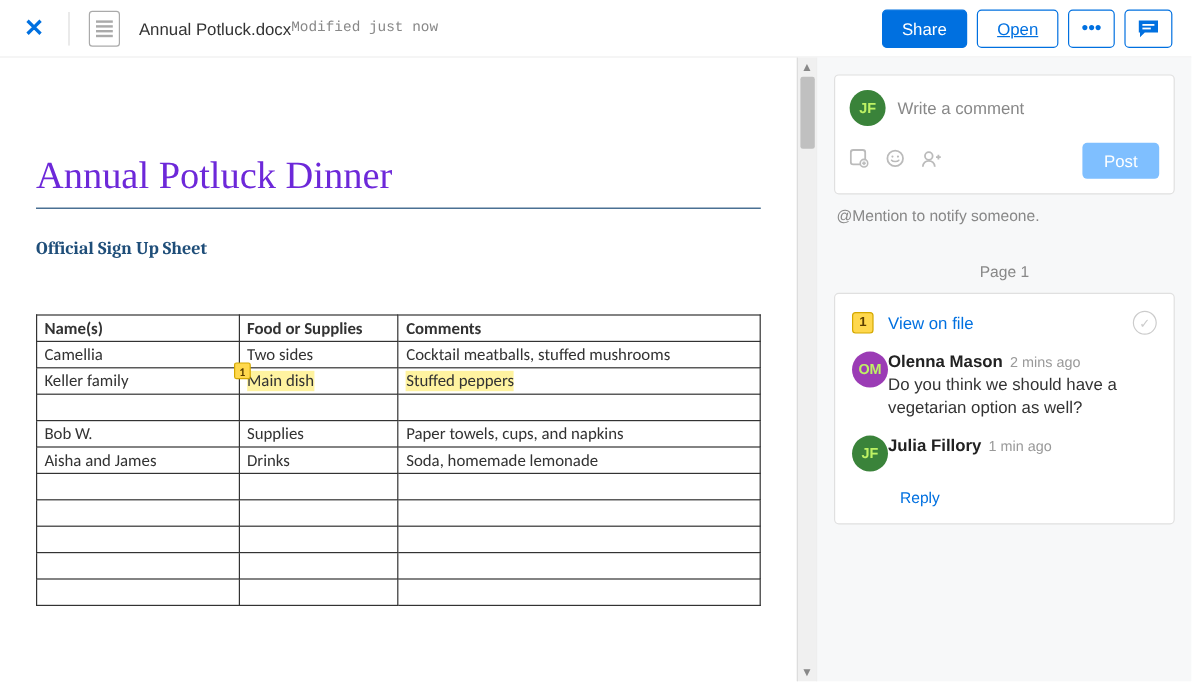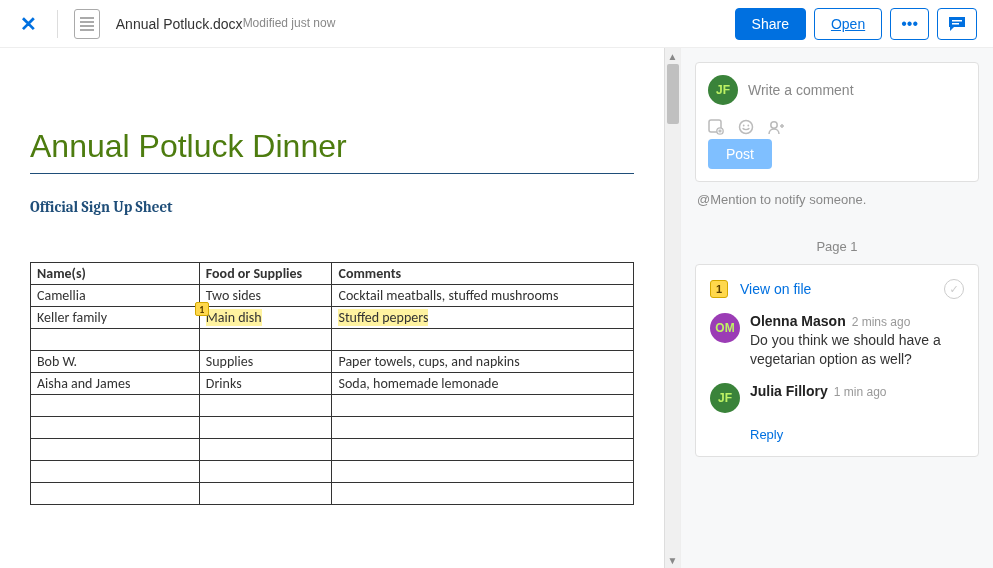--- a/index.html
+++ b/index.html
@@ -6,65 +6,65 @@
 body { font-family: -apple-system, "Segoe UI", Arial, sans-serif; font-size: 14px; color: #333; background: #fff; width: 993px; height: 568px; overflow: hidden; }
 
 .header { display: flex; align-items: center; justify-content: space-between; padding: 8px 16px; border-bottom: 1px solid #eee; height: 48px; }
 .header-left { display: flex; align-items: center; gap: 16px; }
 .close-btn { color: #0070e0; font-size: 20px; font-weight: bold; cursor: pointer; padding: 4px; }
 .divider { width: 1px; height: 28px; background: #ddd; }
 .doc-icon { width: 26px; height: 30px; border: 1px solid #aaa; border-radius: 3px; position: relative; }
 .doc-icon::after { content: ""; position: absolute; top: 7px; left: 5px; right: 5px; height: 2px; background: #aaa; box-shadow: 0 4px 0 #aaa, 0 8px 0 #aaa, 0 12px 0 #aaa; }
 .file-info { display: flex; flex-direction: row; }
 .file-name { font-size: 14px; color: #333; }
-.file-modified { font-size: 12px; color: #888; }
+.file-modified { font-size: 12px; color: #888; font-family: Liberation Mono, monospace; }
 .header-right { display: flex; gap: 8px; align-items: center; }
 .btn { padding: 7px 16px; border-radius: 4px; font-size: 14px; cursor: pointer; border: 1px solid transparent; }
 .btn-primary { background: #0070e0; color: #fff; border-color: #0070e0; }
 .btn-outline { background: #fff; color: #0070e0; border-color: #0070e0; text-decoration: underline; }
 .btn-icon { background: #fff; color: #0070e0; border: 1px solid #0070e0; padding: 6px 10px; border-radius: 4px; cursor: pointer; font-size: 16px; display: flex; align-items: center; justify-content: center; height: 32px; min-width: 36px; }
 
 .main { display: flex; height: calc(100% - 48px); }
 .doc-area { flex: 1; display: flex; position: relative; }
 .doc-content { flex: 1; padding: 80px 30px 30px 30px; overflow: auto; }
 .scroll-track { width: 16px; background: #f0f0f0; border-left: 1px solid #ddd; position: relative; }
 .scroll-up, .scroll-down { height: 16px; display: flex; align-items: center; justify-content: center; color: #888; font-size: 10px; cursor: pointer; }
 .scroll-down { position: absolute; bottom: 0; width: 100%; }
 .scroll-thumb { position: absolute; top: 16px; width: 12px; left: 2px; height: 60px; background: #c0c0c0; border-radius: 2px; cursor: pointer; }
 
-.doc-title { font-family: Liberation Sans, sans-serif; font-size: 32px; color: #4d7c0f; font-weight: normal; padding-bottom: 8px; border-bottom: 1px solid #1f4e79; margin-bottom: 24px; }
+.doc-title { font-family: Liberation Serif, serif; font-size: 32px; color: #6d28d9; font-weight: normal; padding-bottom: 8px; border-bottom: 1px solid #1f4e79; margin-bottom: 24px; }
 .doc-subtitle { font-family: Cambria, Georgia, serif; font-size: 15px; color: #1f4e79; font-weight: bold; margin-bottom: 46px; }
 table { width: 100%; border-collapse: collapse; font-family: "Calibri", sans-serif; font-size: 14px; }
 th, td { border: 1px solid #333; padding: 2px 6px; text-align: left; height: 22px; }
 th { font-weight: bold; }
 .cell-wrap { position: relative; display: inline-block; }
 .highlight { background: #fff3a0; }
 .badge-inline { position: absolute; left: -11px; top: -7px; width: 14px; height: 14px; background: #ffd84d; border: 1px solid #d4a800; color: #5a3e00; font-size: 10px; font-weight: bold; display: flex; align-items: center; justify-content: center; border-radius: 2px; }
 
 .comments-panel { width: 313px; border-left: 1px solid #eee; background: #f7f8f9; padding: 14px; overflow: auto; }
 .composer { background: #fff; border: 1px solid #e0e0e0; border-radius: 4px; padding: 12px; margin-bottom: 10px; }
 .composer-top { display: flex; align-items: center; gap: 10px; margin-bottom: 14px; }
 .avatar { width: 30px; height: 30px; border-radius: 50%; display: flex; align-items: center; justify-content: center; font-size: 12px; font-weight: bold; color: #bef264; flex-shrink: 0; }
 .avatar-green { background: #3a833a; }
 .avatar-purple { background: #9b3cb5; }
 .composer-input { color: #888; flex: 1; font-size: 14px; }
-.composer-bottom { display: flex; align-items: flex-start; justify-content: space-between; flex-direction: column; }
+.composer-bottom { display: flex; align-items: center; justify-content: space-between; }
 .composer-icons { display: flex; gap: 14px; color: #bbb; font-size: 16px; }
 .post-btn { background: #7fbfff; color: #fff; border: none; padding: 7px 18px; border-radius: 4px; cursor: pointer; font-size: 14px; }
 .mention-hint { font-size: 13px; color: #888; margin-bottom: 32px; padding-left: 2px; }
 .page-label { text-align: center; font-size: 13px; color: #888; margin-bottom: 10px; }
 
 .thread { background: #fff; border: 1px solid #e0e0e0; border-radius: 4px; padding: 14px; }
 .thread-header { display: flex; align-items: center; justify-content: space-between; margin-bottom: 14px; }
 .thread-header-left { display: flex; align-items: center; gap: 12px; }
 .badge-small { width: 18px; height: 18px; background: #ffd84d; border: 1px solid #d4a800; color: #5a3e00; font-size: 11px; font-weight: bold; display: flex; align-items: center; justify-content: center; border-radius: 3px; }
 .view-link { color: #0070e0; font-size: 14px; cursor: pointer; }
 .resolve-circle { width: 20px; height: 20px; border: 1.5px solid #ccc; border-radius: 50%; display: flex; align-items: center; justify-content: center; color: #ccc; font-size: 11px; cursor: pointer; }
 
-.comment { display: flex; gap: 10px; margin-bottom: 14px; }
+.comment { display: flex; gap: 0; margin-bottom: 14px; }
 .comment-body { flex: 1; }
 .comment-head { margin-bottom: 2px; }
 .comment-author { font-weight: bold; font-size: 14px; color: #222; }
 .comment-time { font-size: 12px; color: #999; margin-left: 6px; }
 .comment-text { font-size: 14px; color: #333; line-height: 1.35; }
 .reply-link { color: #0070e0; font-size: 13px; cursor: pointer; margin-left: 40px; }
 </style>
 </head>
 <body>
 

